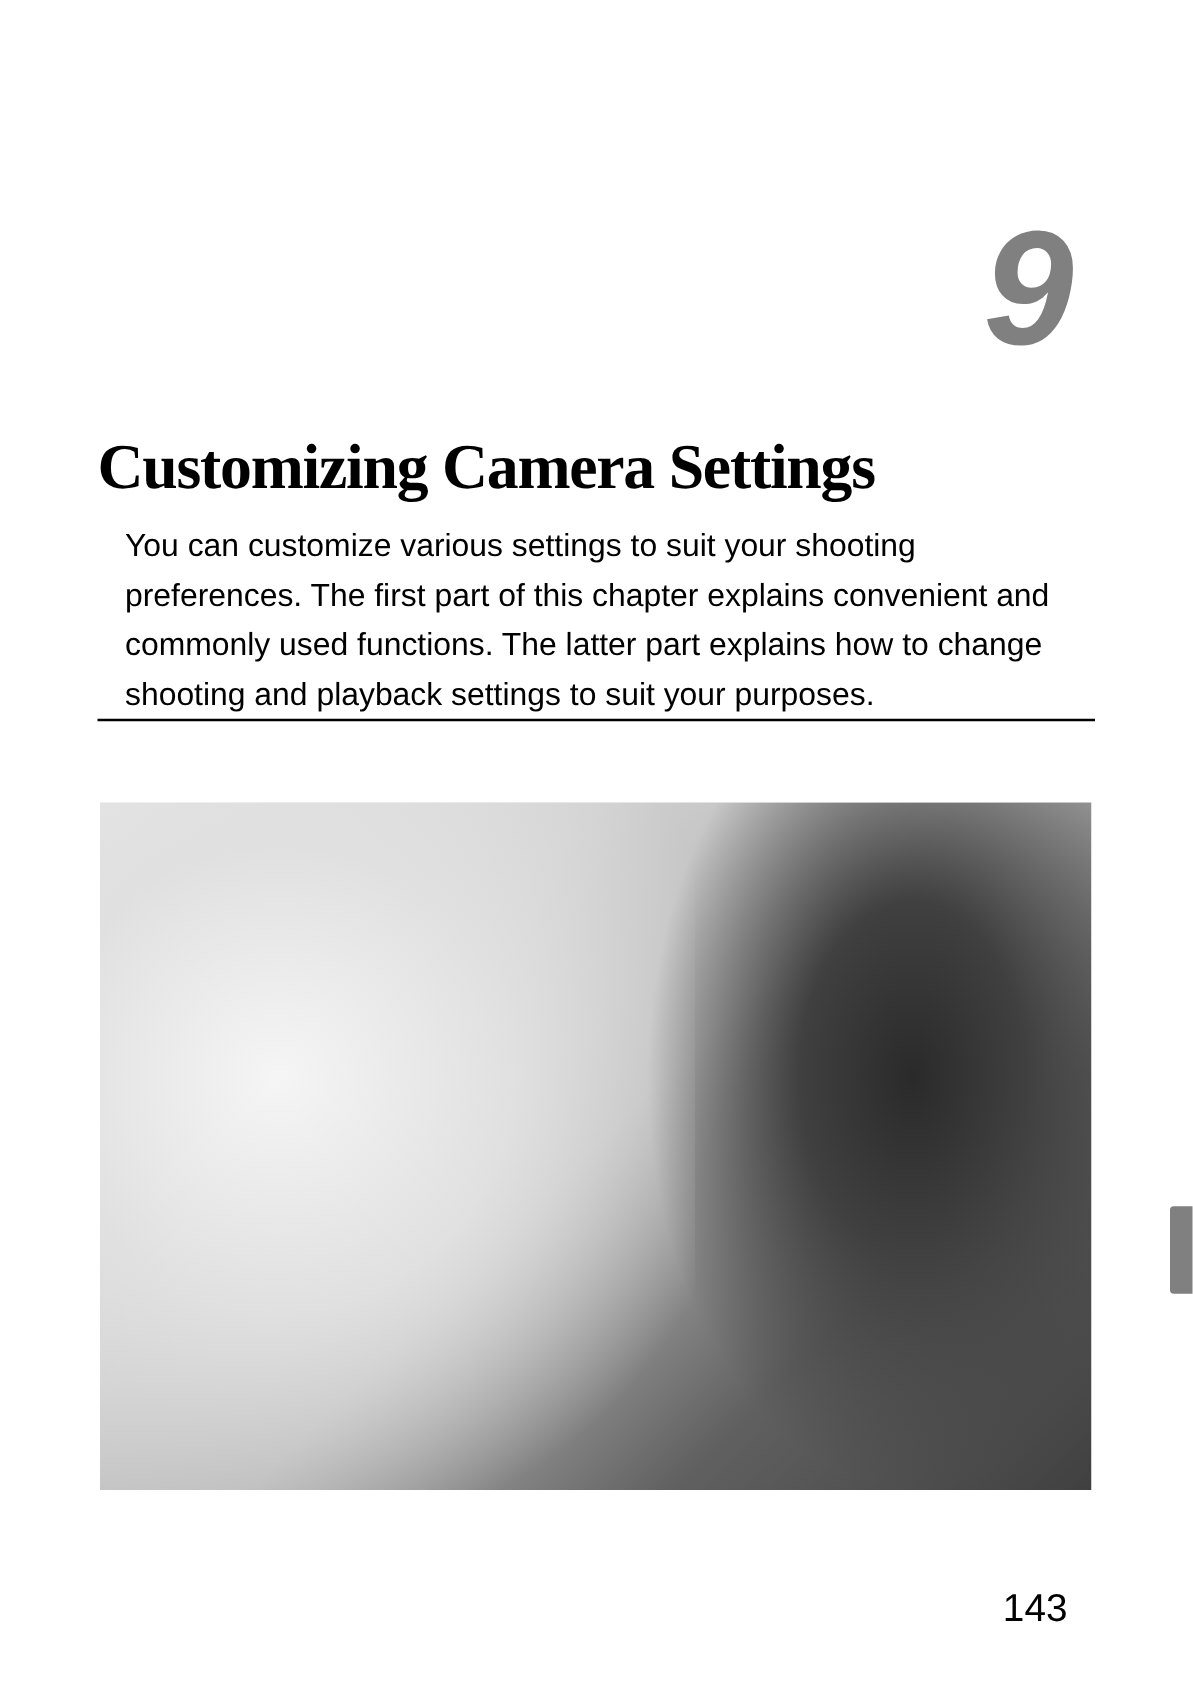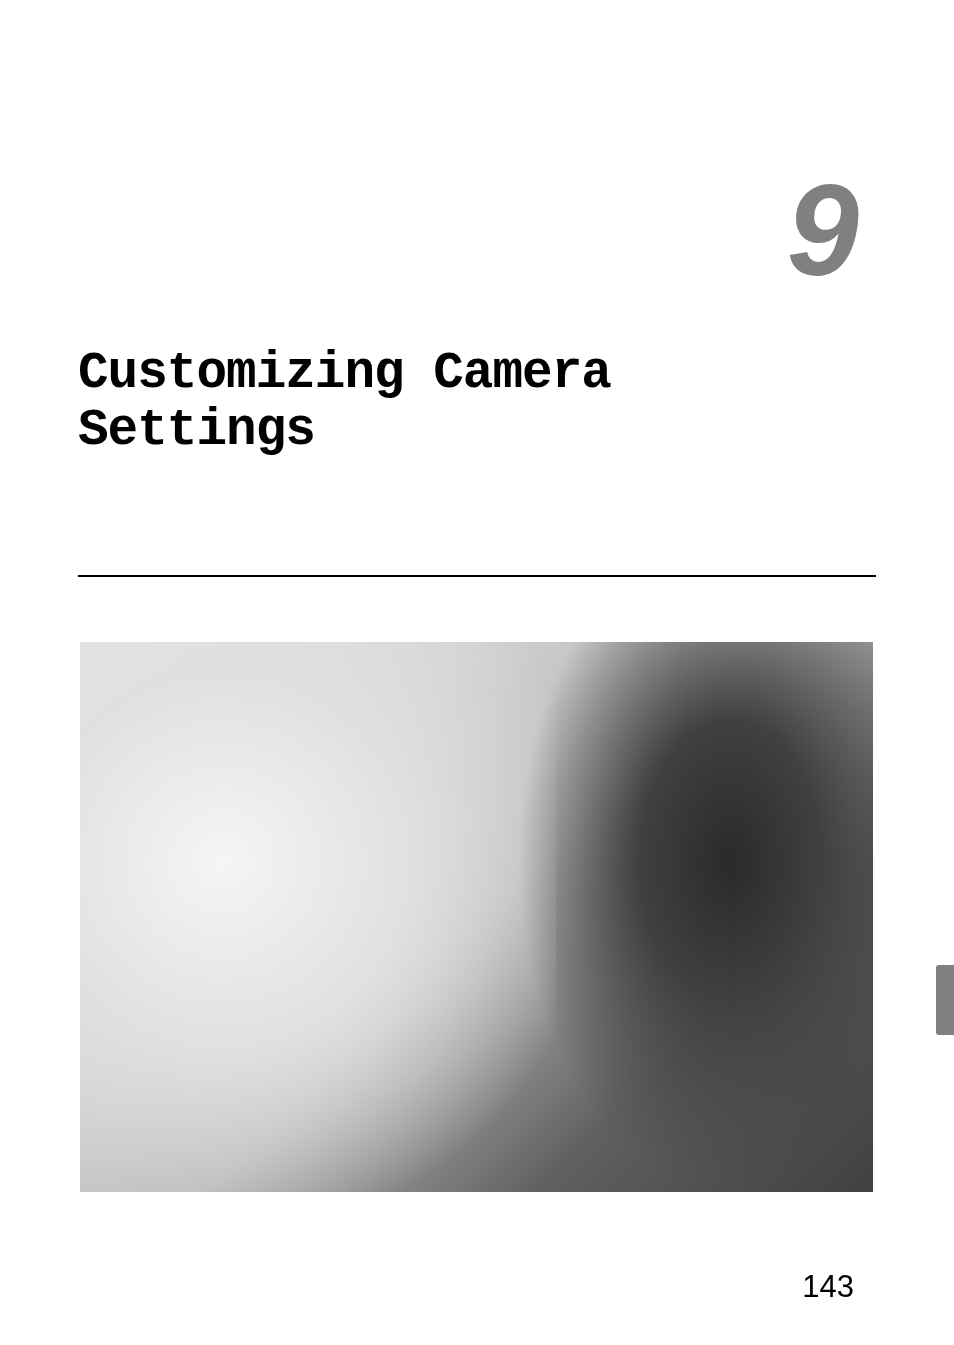--- a/index.html
+++ b/index.html
@@ -33,21 +33,21 @@
       letter-spacing: -5px;
     }
     .chapter-title {
       position: absolute;
       top: 345px;
       left: 78px;
       right: 78px;
       font-size: 51px;
       font-weight: 900;
       color: #000000;
-      font-family: Liberation Mono, monospace;
+      font-family: Liberation Serif, serif;
       letter-spacing: -1px;
     }
     .intro-text {
       position: absolute;
       top: 418px;
       left: 100px;
       right: 100px;
       font-size: 25.5px;
       line-height: 1.55;
       color: #000000;
@@ -103,20 +103,21 @@
       background: #808080;
       border-radius: 3px 0 0 3px;
     }
   </style>
 </head>
 <body>
 
 <div class="page">
   <div class="chapter-number">9</div>
   <h1 class="chapter-title">Customizing Camera Settings</h1>
+  <p class="intro-text">You can customize various settings to suit your shooting preferences. The first part of this chapter explains convenient and commonly used functions. The latter part explains how to change shooting and playback settings to suit your purposes.</p>
   <div class="divider"></div>
   <div class="photo">
     <div class="photo-light"></div>
     <div class="photo-overlay"></div>
   </div>
   <div class="side-tab"></div>
   <div class="page-number">143</div>
 </div>
 
 </body></html>

